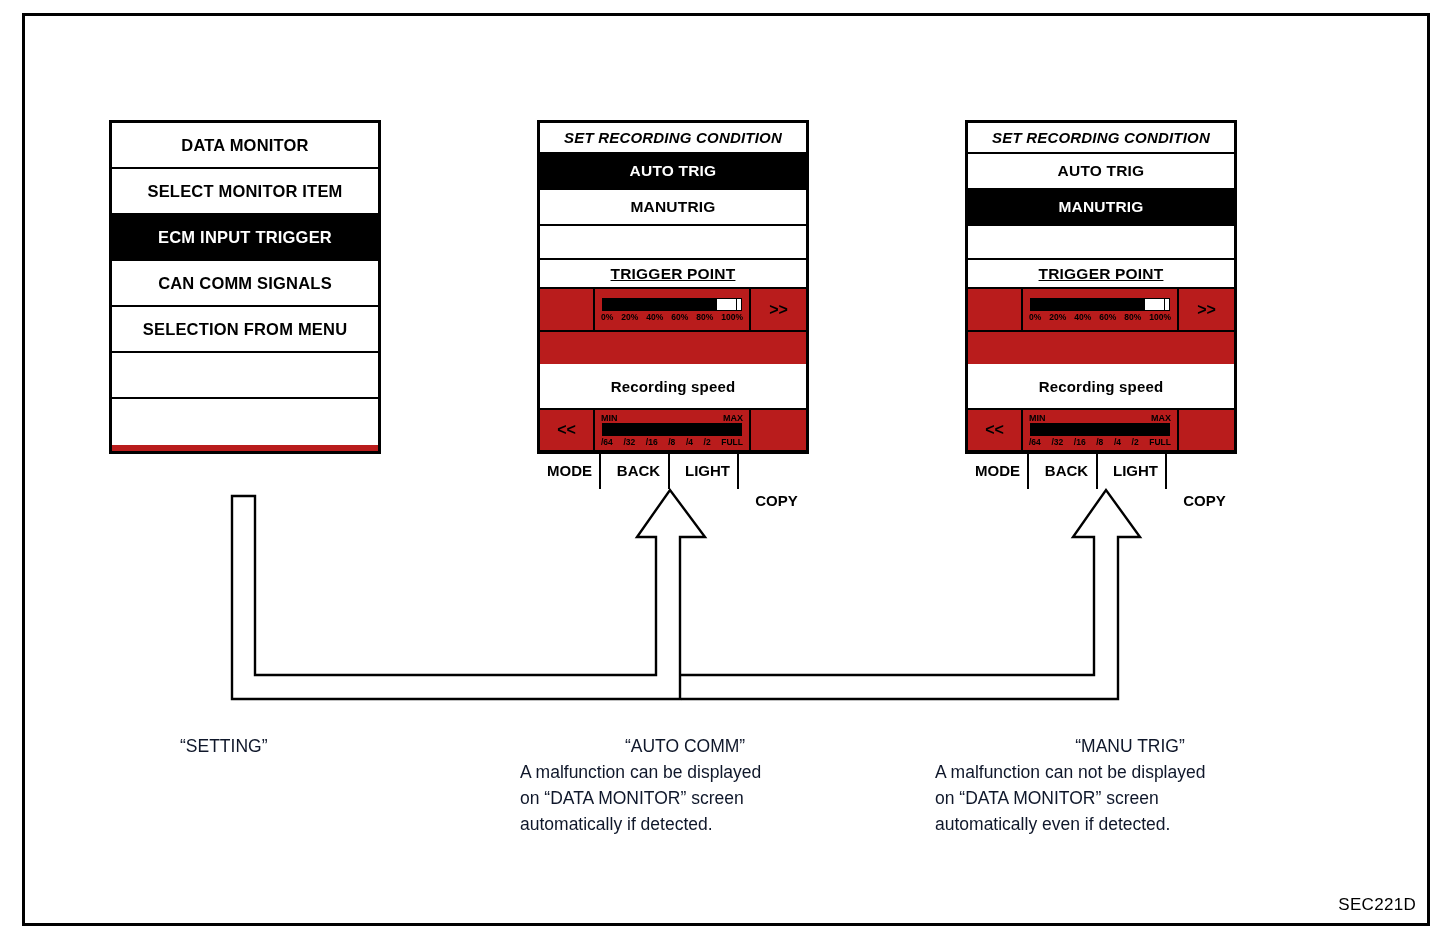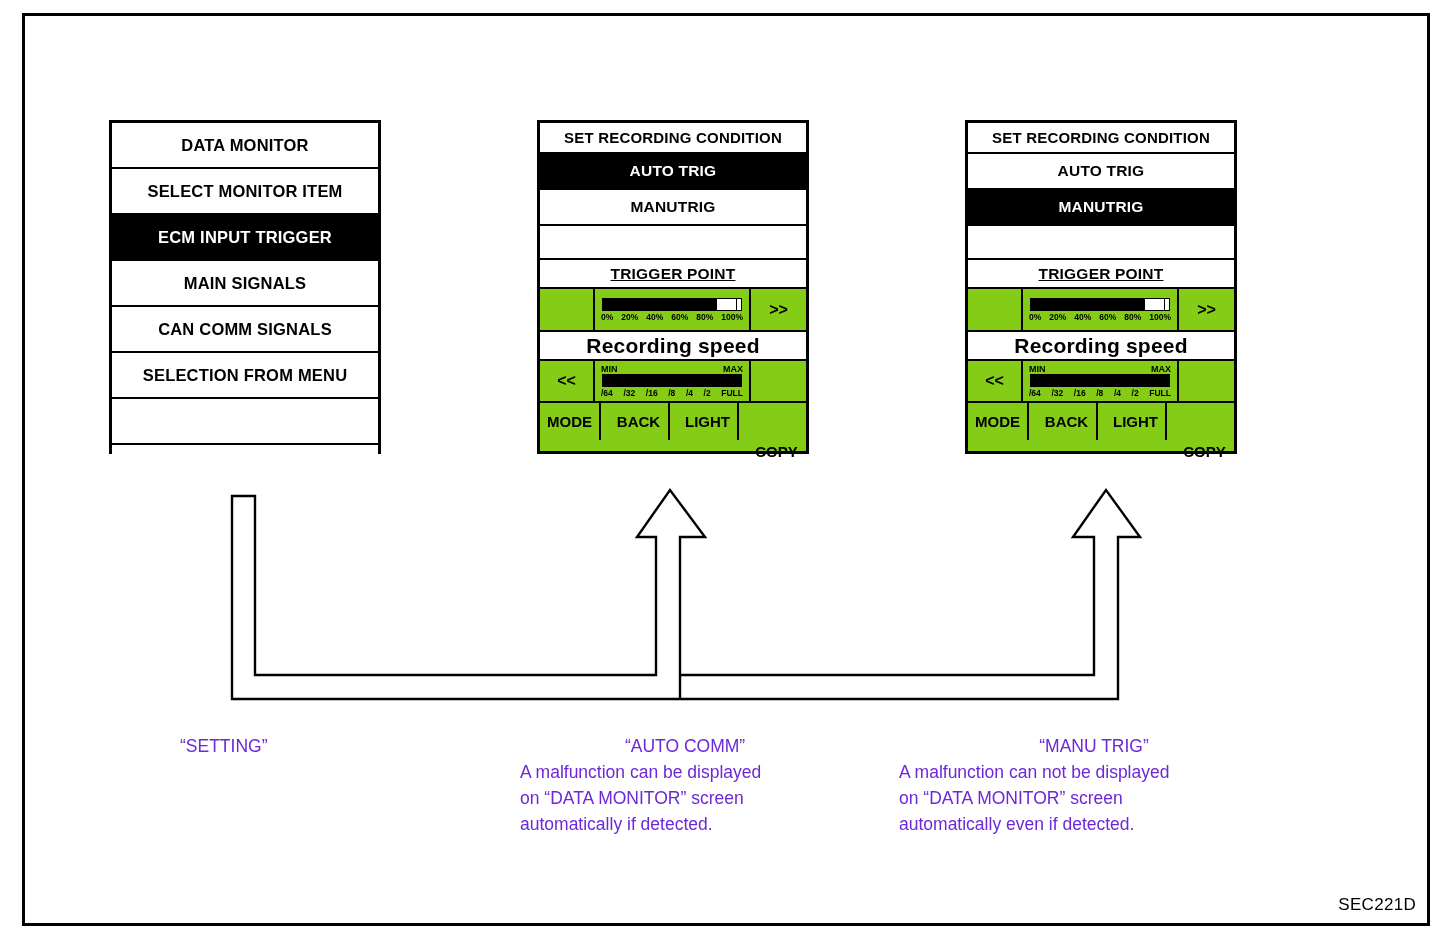--- a/index.html
+++ b/index.html
@@ -25,21 +25,21 @@
     height: 913px;
     border: 3px solid #000;
     box-sizing: border-box;
   }
 
   
   .panel {
     position: absolute;
     border: 3px solid #000;
     box-sizing: border-box;
-    background: #84cc16;
+    background: #b91c1c;
   }
   .row {
     border-bottom: 2px solid #000;
     box-sizing: border-box;
     display: flex;
     align-items: center;
     justify-content: center;
     font-weight: bold;
     letter-spacing: 0.2px;
     background: #fff;
@@ -60,26 +60,26 @@
     width: 272px;
     height: 334px;
   }
   #panel-data-monitor .row { height: 46px; font-size: 16.5px; }
 
   
   .recorder { width: 272px; height: 334px; top: 120px; }
   #panel-auto  { left: 537px; }
   #panel-manu  { left: 965px; }
 
-  .recorder .r-title   { height: 31px; font-size: 15px; }
+  .recorder .r-title   { height: 31px; font-size: 15px; font-style: italic; }
   .recorder .r-opt     { height: 36px; font-size: 15.5px; }
   .recorder .r-blank   { height: 34px; }
   .recorder .r-trigtit { height: 29px; font-size: 15.5px; text-decoration: underline; }
   .recorder .r-trigbar { height: 41px; border-bottom: 2px solid #000; display: flex; }
-  .recorder .r-recspd  { height: 29px; font-size: 21px; }
+  .recorder .r-recspd  { height: 46px; font-size: 15px; margin-top: 32px; }
   .recorder .r-spdbar  { height: 40px; border-bottom: 2px solid #000; display: flex; }
   .recorder .r-buttons { height: 37px; display: flex; border-bottom: none; gap: 8px; }
 
   
   .cell-blank-left {
     width: 55px;
     border-right: 2px solid #000;
     box-sizing: border-box;
   }
   .cell-bar {
@@ -175,51 +175,50 @@
     width: 1456px;
     height: 944px;
     pointer-events: none;
   }
 
   
   .caption {
     position: absolute;
     font-size: 17.5px;
     line-height: 26px;
-    color: #6d28d9;
+    color: #0f172a;
   }
   .caption .cap-title {
     text-align: center;
     white-space: nowrap;
   }
   .caption .cap-line { white-space: nowrap; }
 
   #caption-setting { left: 180px; top: 733px; width: 230px; }
   #caption-setting .cap-title { text-align: left; }
   #caption-auto    { left: 520px; top: 733px; width: 330px; }
-  #caption-manu    { left: 899px; top: 733px; width: 390px; }
+  #caption-manu    { left: 935px; top: 733px; width: 390px; }
 
   #sec-code {
     position: absolute;
     right: 40px;
     top: 895px;
     font-size: 17px;
     letter-spacing: 0.3px;
   }
 </style>
 </head>
 <body>
 
 <div id="outer-frame"></div>
 
 <div class="panel" id="panel-data-monitor">
   <div class="row">DATA MONITOR</div>
   <div class="row">SELECT MONITOR ITEM</div>
   <div class="row selected">ECM INPUT TRIGGER</div>
-  <div class="row">MAIN SIGNALS</div>
   <div class="row">CAN COMM SIGNALS</div>
   <div class="row">SELECTION FROM MENU</div>
   <div class="row blank"></div>
   <div class="row blank"></div>
 </div>
 
 <div class="panel recorder" id="panel-auto">
   <div class="row r-title">SET RECORDING CONDITION</div>
   <div class="row r-opt selected">AUTO TRIG</div>
   <div class="row r-opt">MANUTRIG</div>

